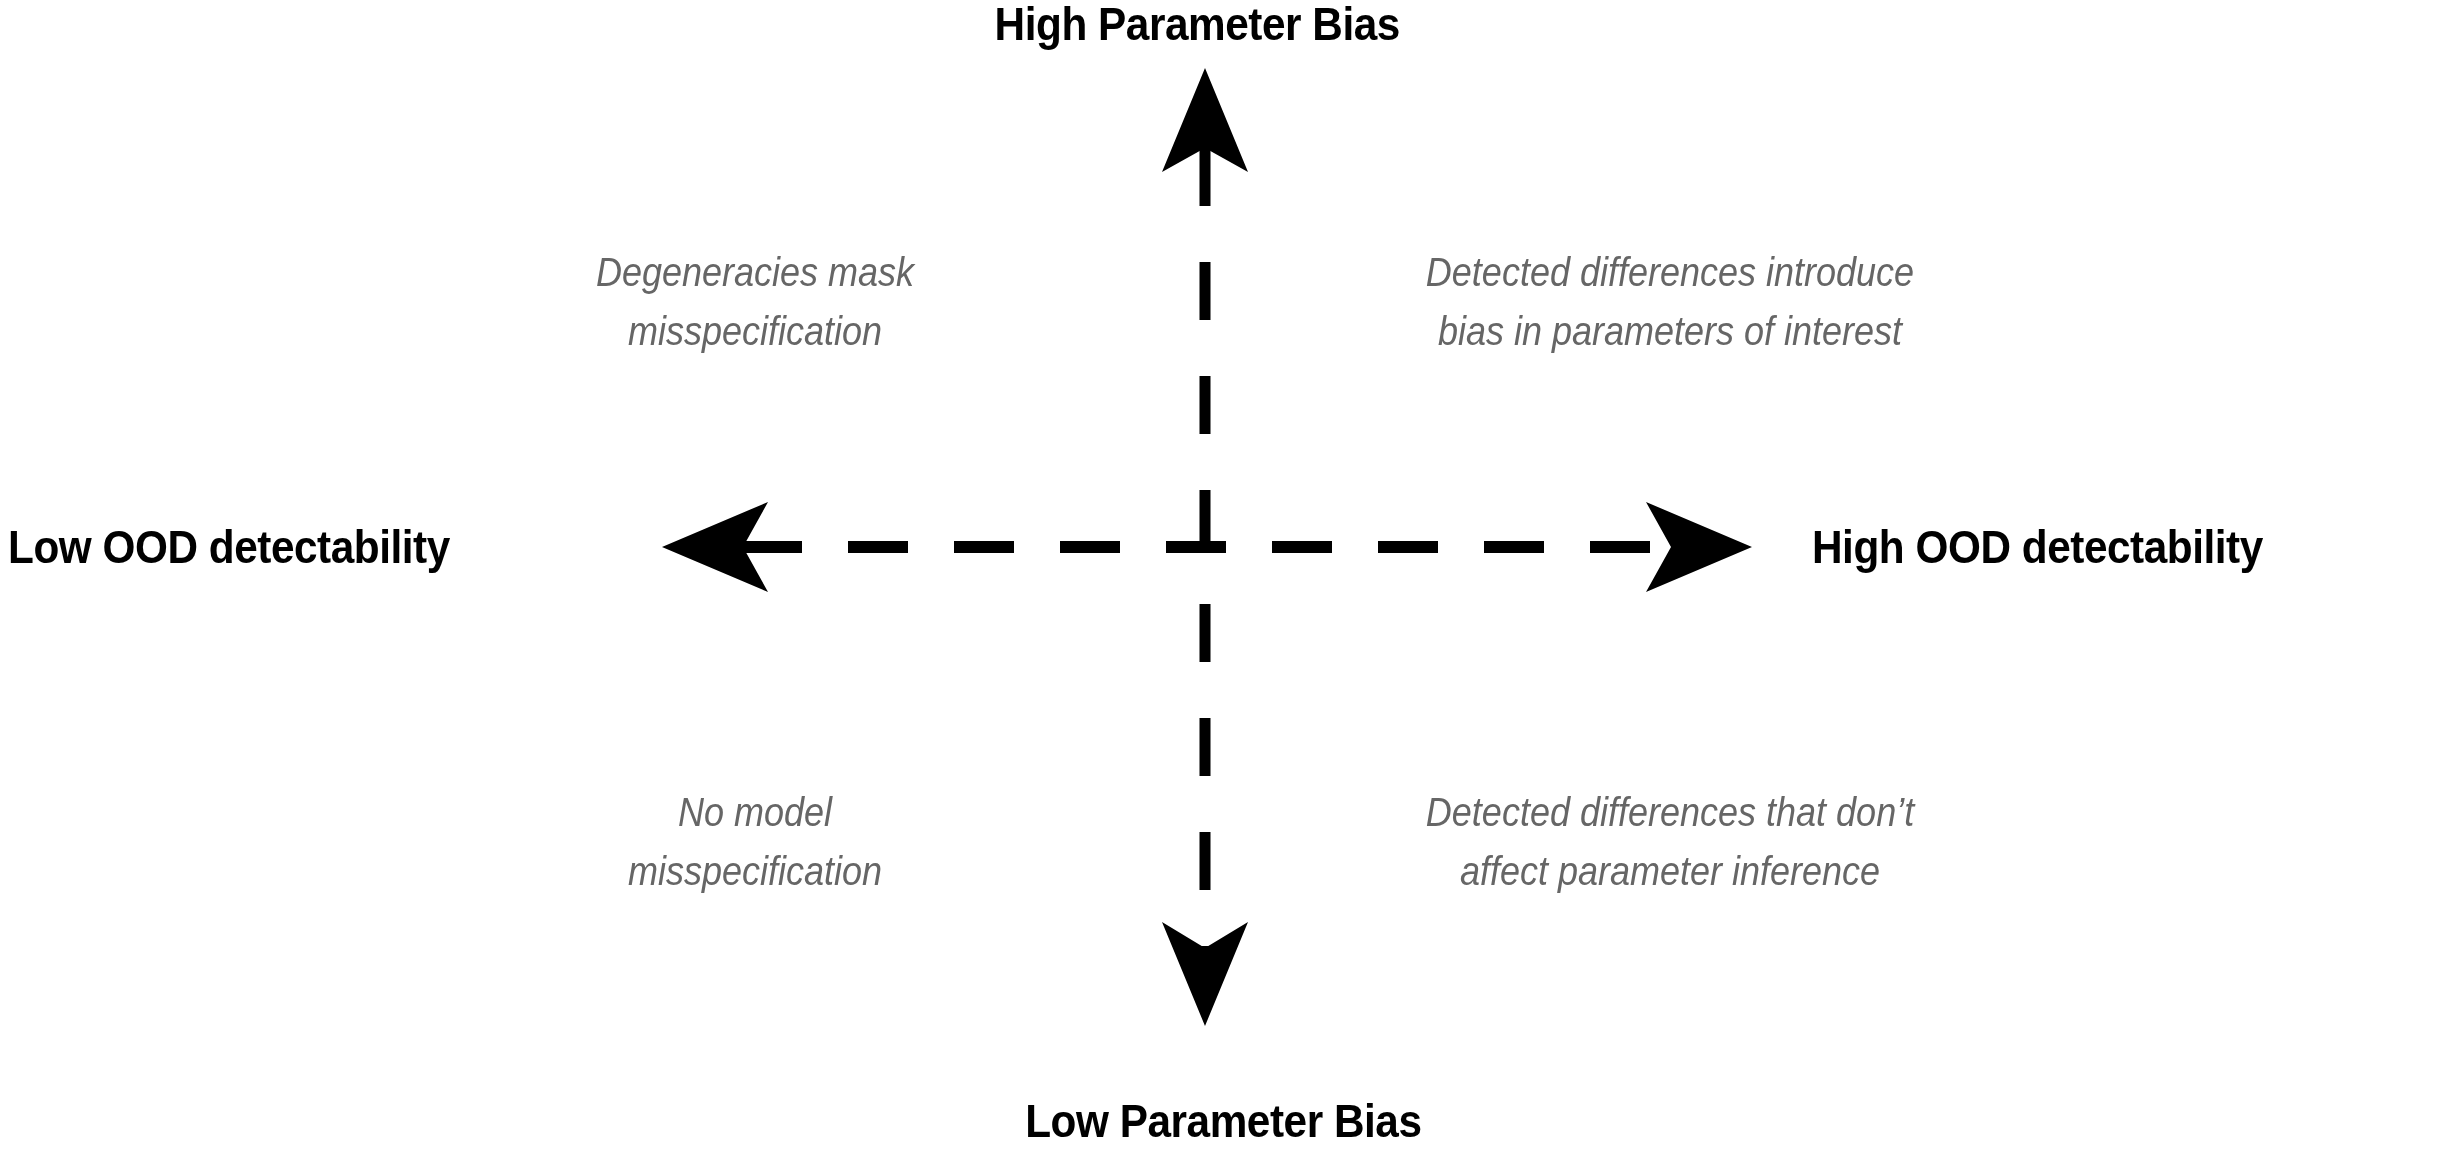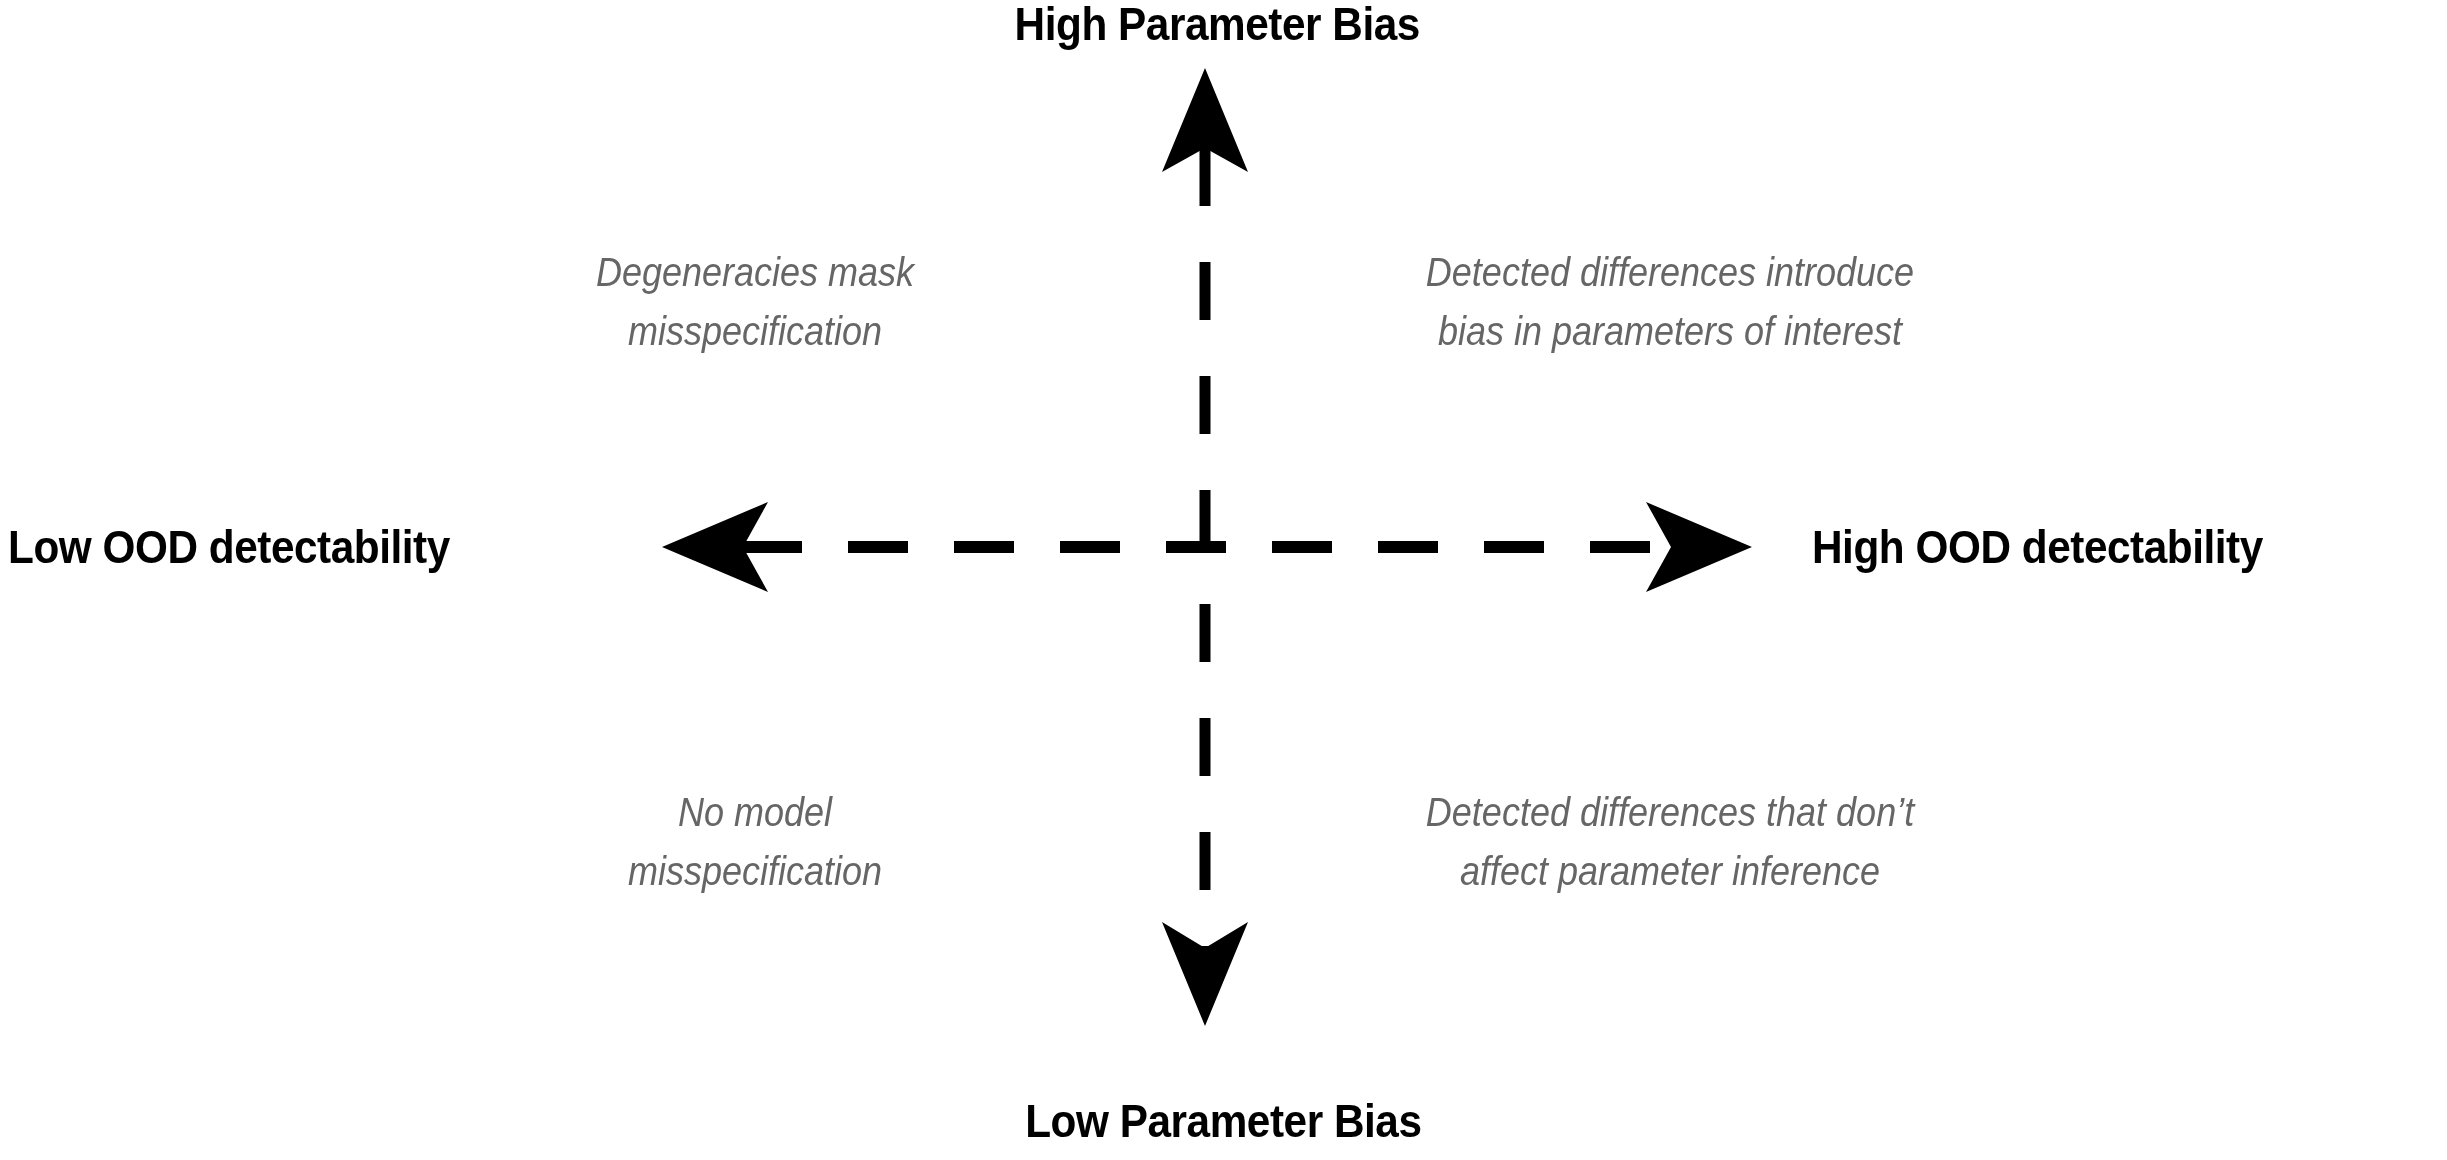--- a/index.html
+++ b/index.html
@@ -26,21 +26,20 @@
     letter-spacing: -0.5px;
     white-space: nowrap;
     transform: scaleX(0.92);
   }
   #label-top {
     top: 0px;
     left: 0;
     width: 2395px;
     text-align: center;
     transform: none;
-    padding-left: 20px;
   }
   #label-top .inner { display: inline-block; transform: scaleX(0.92); }
 
   #label-bottom {
     top: 1097px;
     left: 0;
     width: 2447px;
     text-align: center;
     transform: none;
   }

